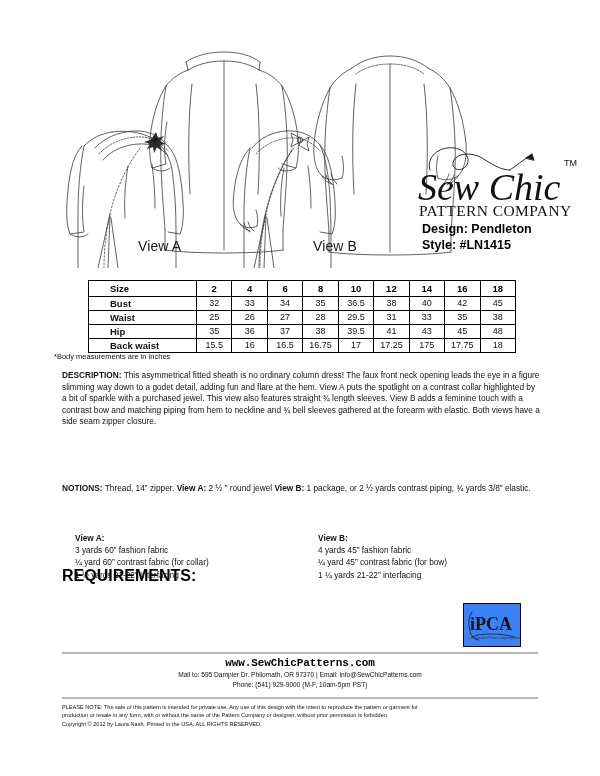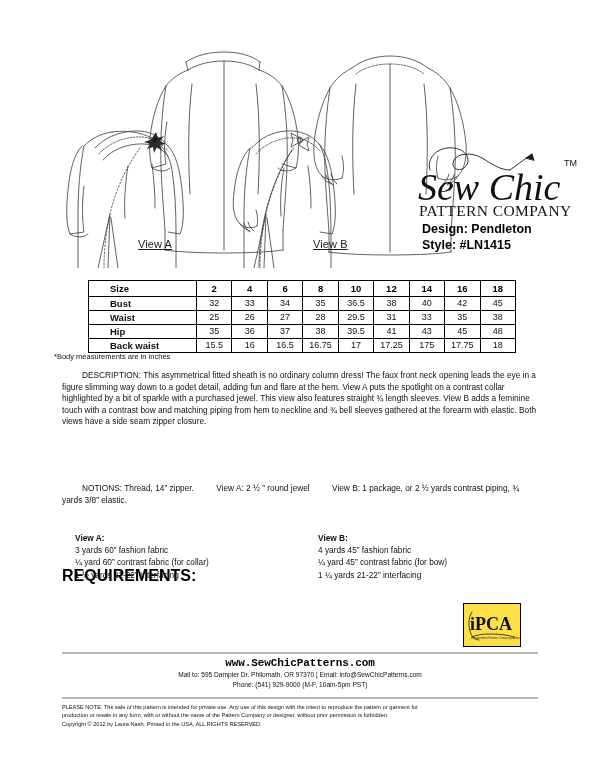--- a/index.html
+++ b/index.html
@@ -27,25 +27,24 @@
   .illustrations {
     position: absolute;
     left: 0; top: 18px;
     width: 600px;
     height: 250px;
   }
   .illustrations svg { display: block; }
 
   .view-label {
     position: absolute;
-    font-size: 11px;
+    font-size: 14px;
     color: #1a1a1a;
     letter-spacing: .1px;
     white-space: nowrap;
-    text-decoration: underline;
   }
   .view-label.a { left: 138px; top: 238px; }
   .view-label.b { left: 313px; top: 238px; }
 
   
   .brand {
     position: absolute;
     left: 414px; top: 140px;
     width: 172px;
     height: 120px;
@@ -104,21 +103,21 @@
   
   .copy {
     position: absolute;
     left: 62px;
     width: 478px;
     font-size: 8.3px;
     line-height: 11.6px;
     color: #111;
     text-align: left;
   }
-  .copy b, .copy strong { font-weight: normal; margin-left: 20px; }
+  .copy b, .copy strong { font-weight: bold; }
 
   #desc-block   { top: 370px; }
   #fabrics-block{ top: 444px; }
   #notions-block{ top: 483px; }
 
   .req-head {
     position: absolute;
     left: 62px;
     top: 519px;
     font-size: 16px;
@@ -136,21 +135,21 @@
   #req-b { left: 318px; top: 532px; width: 230px; }
 
   
   .ipca {
     position: absolute;
     left: 463px;
     top: 603px;
     width: 56px;
     height: 42px;
     border: 1.2px solid #000;
-    background: #fde047;
+    background: #3b82f6;
     overflow: hidden;
   }
   .ipca svg { display:block; }
 
   
   .rule {
     position: absolute;
     left: 62px;
     width: 476px;
     height: 2px;

